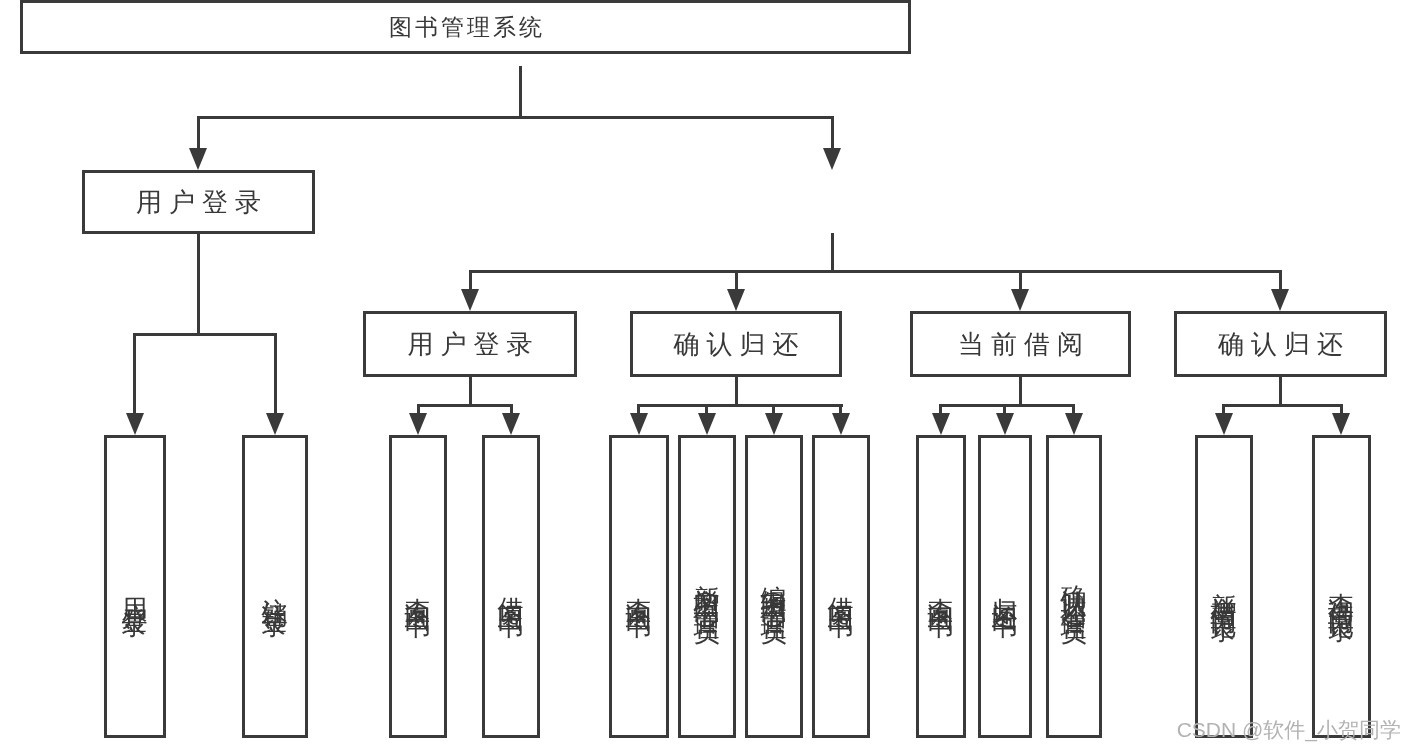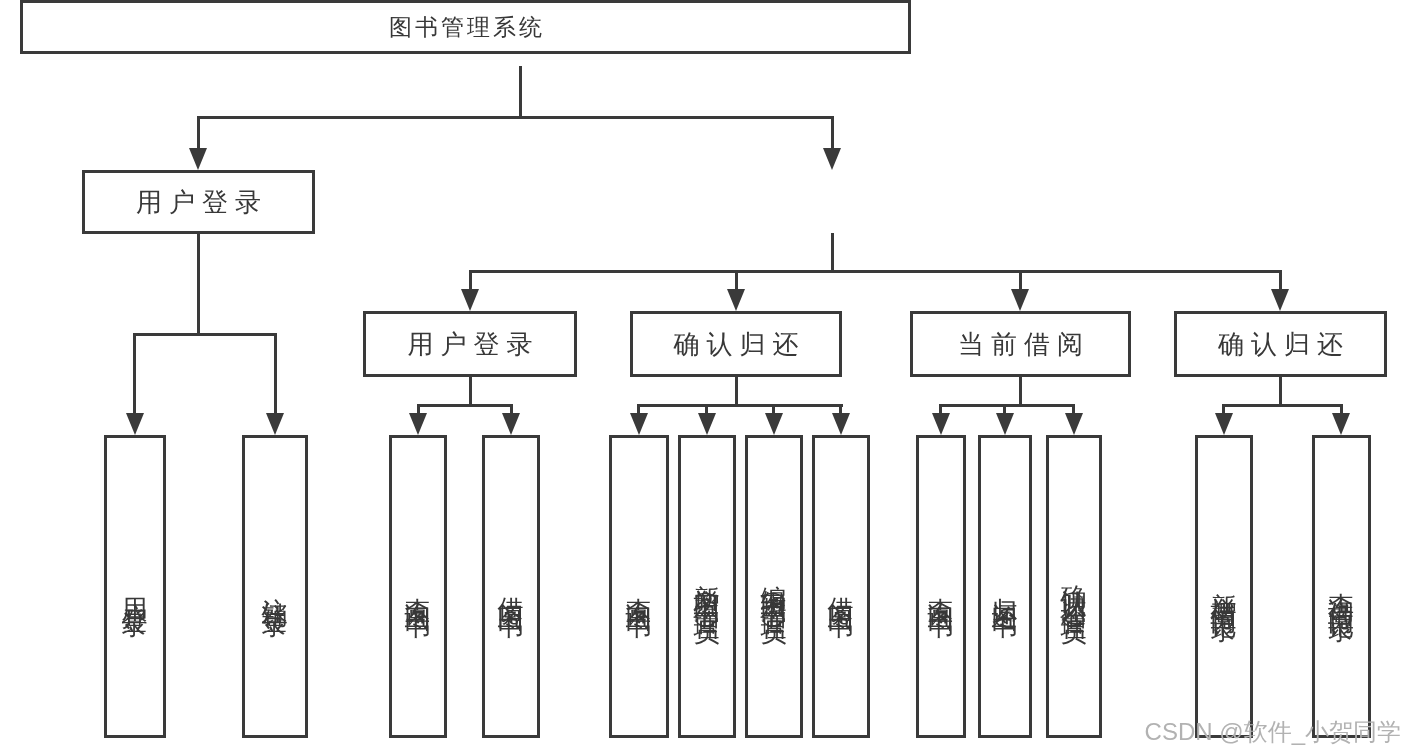--- a/index.html
+++ b/index.html
@@ -34,21 +34,21 @@
   }
   .vline{position:absolute;width:3px;background:var(--line);}
   .hline{position:absolute;height:3px;background:var(--line);}
   .arrow{
     position:absolute;width:0;height:0;
     border-left:9px solid transparent;border-right:9px solid transparent;
     border-top:22px solid var(--line);
   }
   #watermark{
     position:absolute;right:4px;top:716px;z-index:10;
-    font-size:24px;color:var(--watermark);white-space:nowrap;
+    font-size:21px;color:var(--watermark);white-space:nowrap;
   }
 </style>
 </head>
 <body>
 
 <div id="stage">
 
   <div class="node root" style="left:20px;top:0;width:891px;height:54px">图书管理系统</div>
 
   <div class="node" style="left:82px;top:170px;width:233px;height:64px">用户登录</div>

